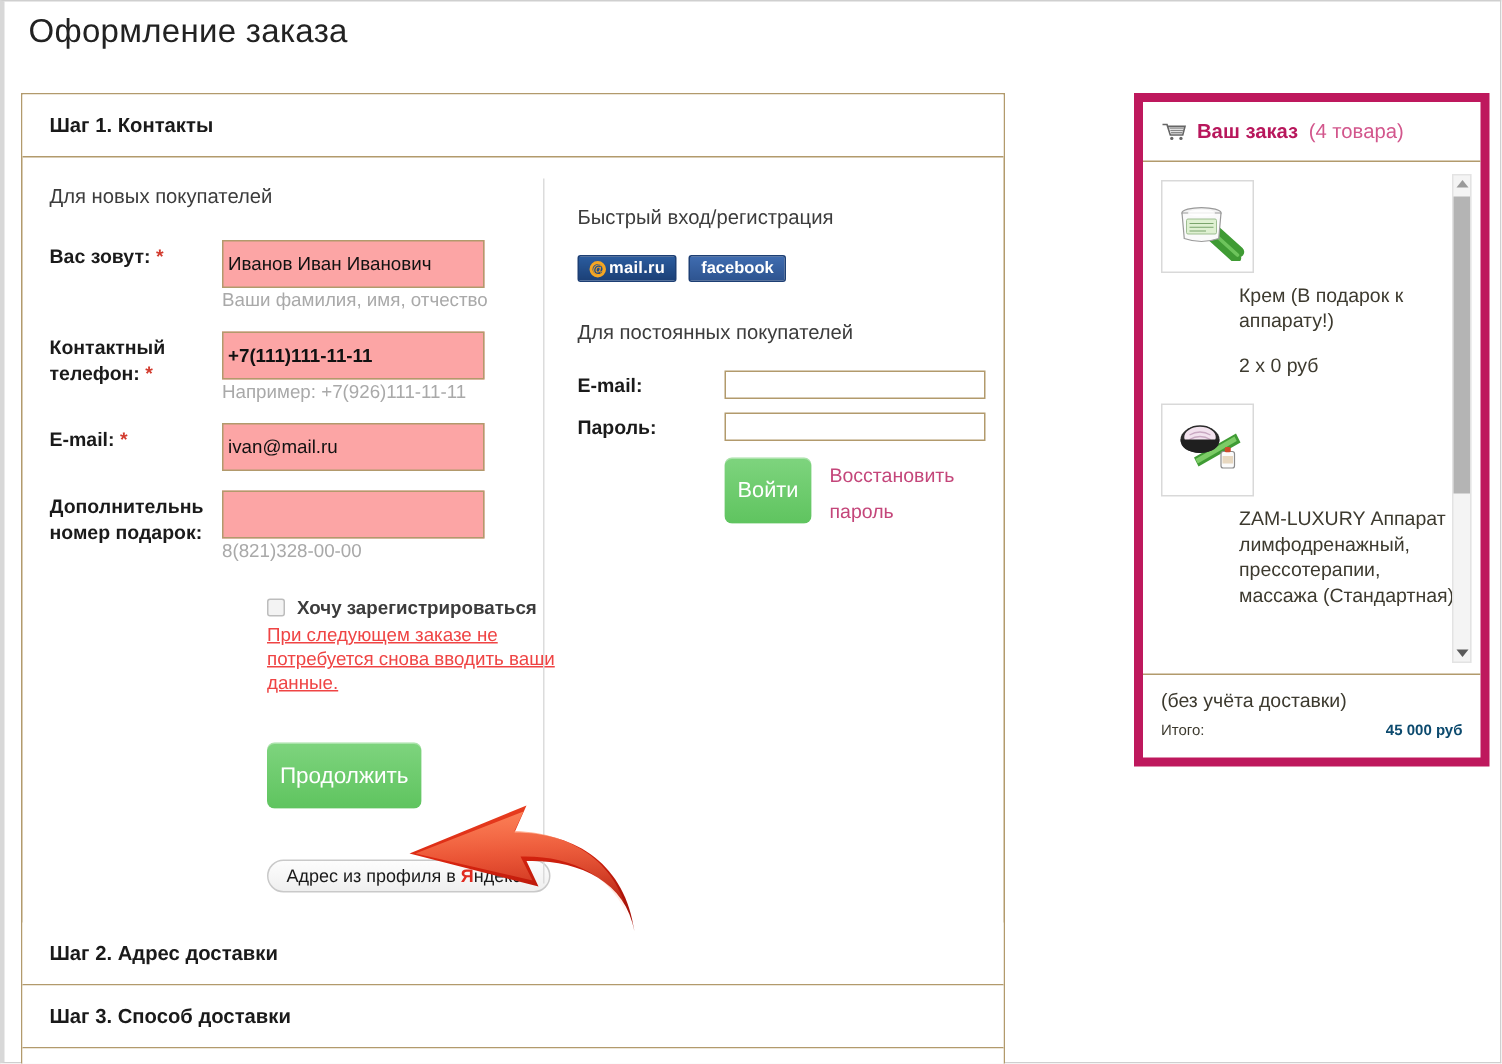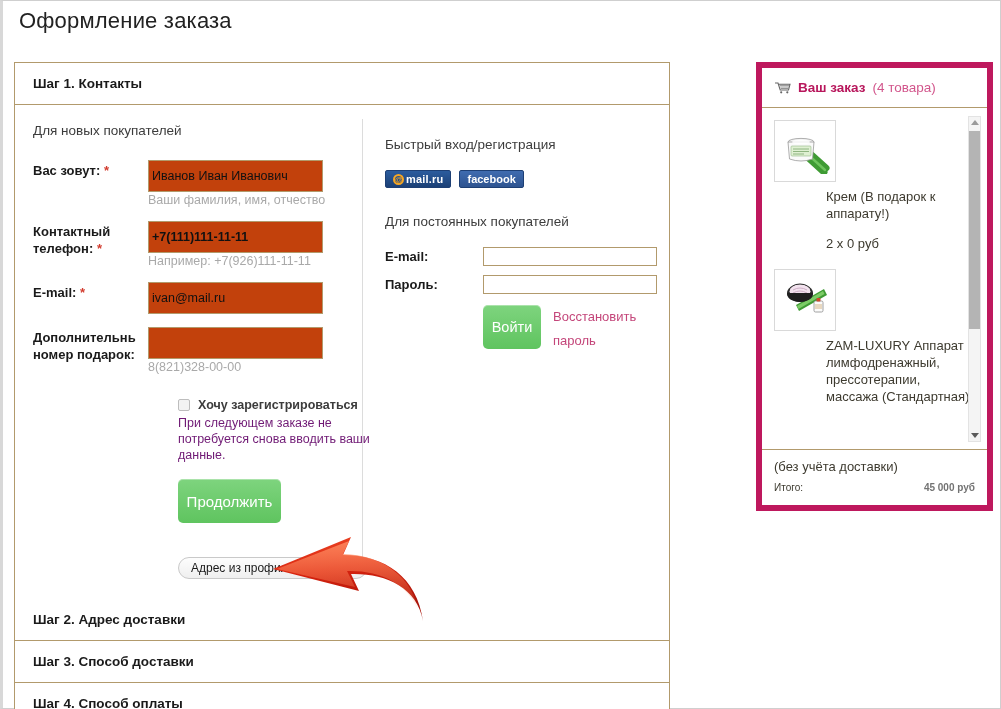--- a/index.html
+++ b/index.html
@@ -54,40 +54,40 @@
   .field-label{
     width:115px;font-size:13px;font-weight:bold;color:#1a1a1a;
     line-height:17px;padding-top:2px;
     overflow:hidden;white-space:nowrap;
   }
   .field-label.wrap{white-space:normal;}
   .req{color:#d23b2e;font-weight:bold;}
   .field-ctrl{flex:1;}
   .txt{
     width:175px;height:19px;box-sizing:border-box;
-    border:1px solid #b29a6c;background:#c2410c;
+    border:1px solid #b29a6c;background:#fca5a5;
     font-family:"Liberation Sans", sans-serif;
     font-size:12.5px;color:#111;padding:15px 3px;outline:none;
     display:block;
   }
   .txt.bold{font-weight:bold;}
   .hint{
     font-size:12.5px;color:#a9a9a9;margin:1px 0 9px 0;line-height:15px;
   }
 
   
   .cb-row{display:flex;align-items:center;margin:14px 0 0 145px;text-align:center;}
   .cbox{
     width:12px;height:12px;border:1px solid #bdbdbd;background:#f3f3f3;
     border-radius:2px;margin-right:8px;box-sizing:border-box;
   }
   .cb-label{font-size:12.5px;font-weight:bold;color:#3c3c3c;}
   .cb-note{
-    margin:3px 0 0 145px;width:196px;
-    font-size:12.5px;color:#701a75;line-height:16px;
+    margin:3px 0 16px 145px;width:196px;
+    font-size:12.5px;color:#ef4444;line-height:16px;text-decoration:underline;
   }
 
   
   .btn-green{
     display:inline-block;border:none;cursor:pointer;
     background:linear-gradient(#7ed47e,#5fc45f);
     background-color:#6cc96c;
     color:#fff;font-family:"Liberation Sans", sans-serif;
     border-radius:5px;
     box-shadow:inset 0 1px 0 rgba(255,255,255,.35);
@@ -180,21 +180,21 @@
   .sbar-arrow{
     position:absolute;left:2px;width:0;height:0;
     border-left:4px solid transparent;border-right:4px solid transparent;
   }
   .sbar-up{top:3px;border-bottom:5px solid #9a9a9a;}
   .sbar-dn{bottom:3px;border-top:5px solid #5a5a5a;}
   .order-total{padding:9px 12px 12px 12px;}
   .total-note{font-size:13px;color:#3d3a2f;margin-bottom:8px;}
   .total-row{display:flex;justify-content:space-between;font-size:10px;}
   .total-lbl{color:#3d3a2f;}
-  .total-val{font-weight:bold;color:#737373;}
+  .total-val{font-weight:bold;color:#0c4a6e;}
 
   
   .red-arrow{position:absolute;left:252px;top:424px;width:185px;height:105px;
              pointer-events:none;}
 </style>
 </head>
 <body>
 
 <div class="page-frame">
 

